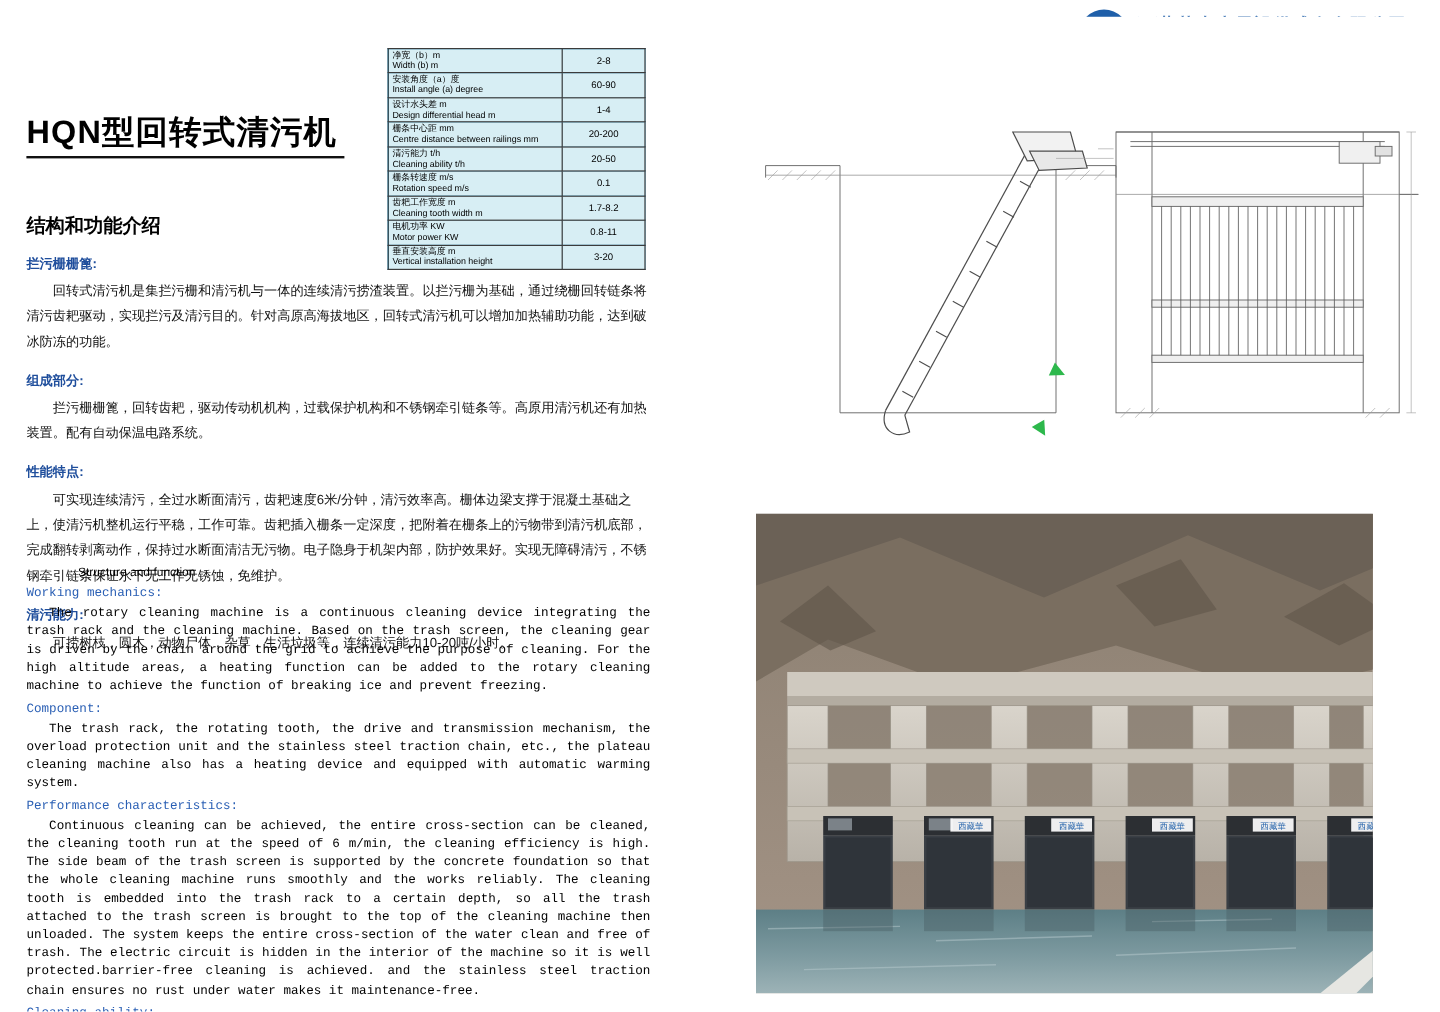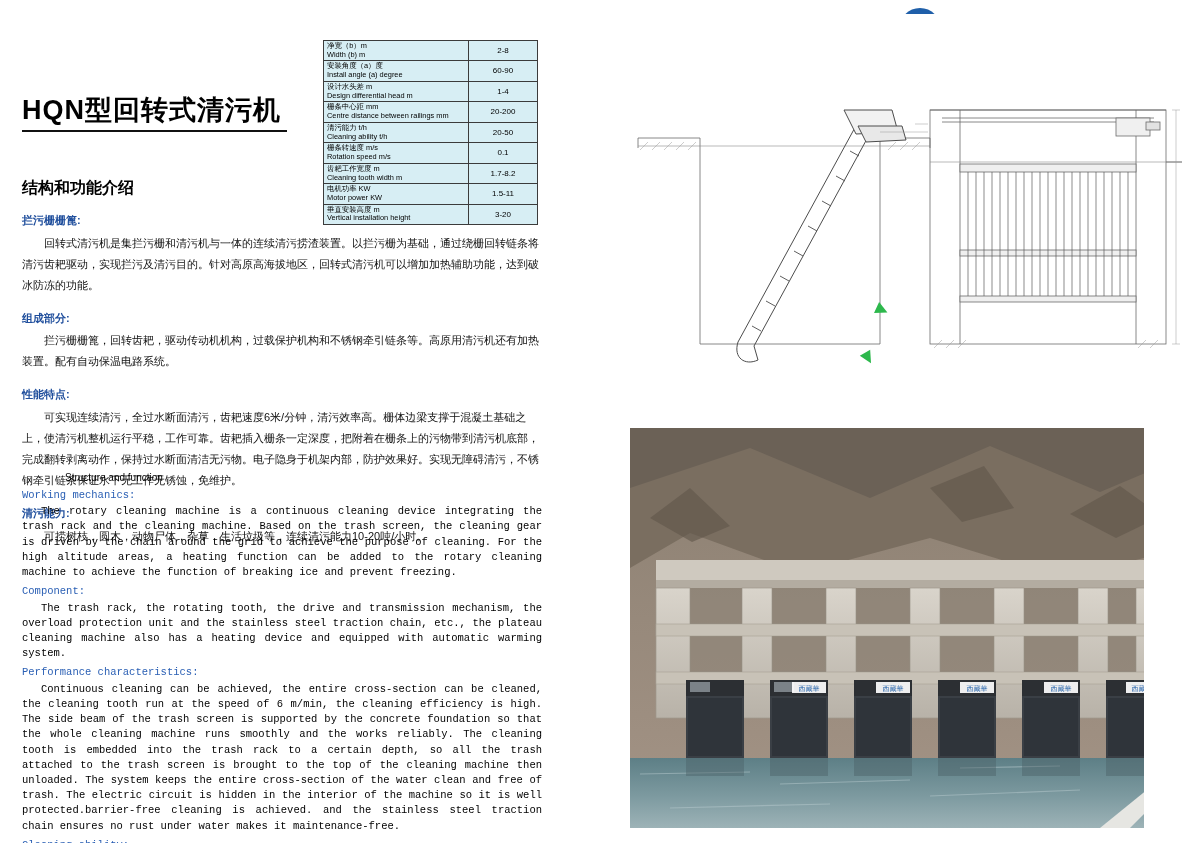--- a/index.html
+++ b/index.html
@@ -199,21 +199,21 @@
           <span class="cn">齿耙工作宽度 m</span>
           <span class="en">Cleaning tooth width m</span>
         </td>
         <td class="val">1.7-8.2</td>
       </tr>
       <tr>
         <td class="lbl">
           <span class="cn">电机功率 KW</span>
           <span class="en">Motor power KW</span>
         </td>
-        <td class="val">1.5-11</td>
+        <td class="val">0.8-11</td>
       </tr>
       <tr>
         <td class="lbl">
           <span class="cn">垂直安装高度 m</span>
           <span class="en">Vertical installation height</span>
         </td>
         <td class="val">3-20</td>
       </tr>
     </tbody>
   </table>

